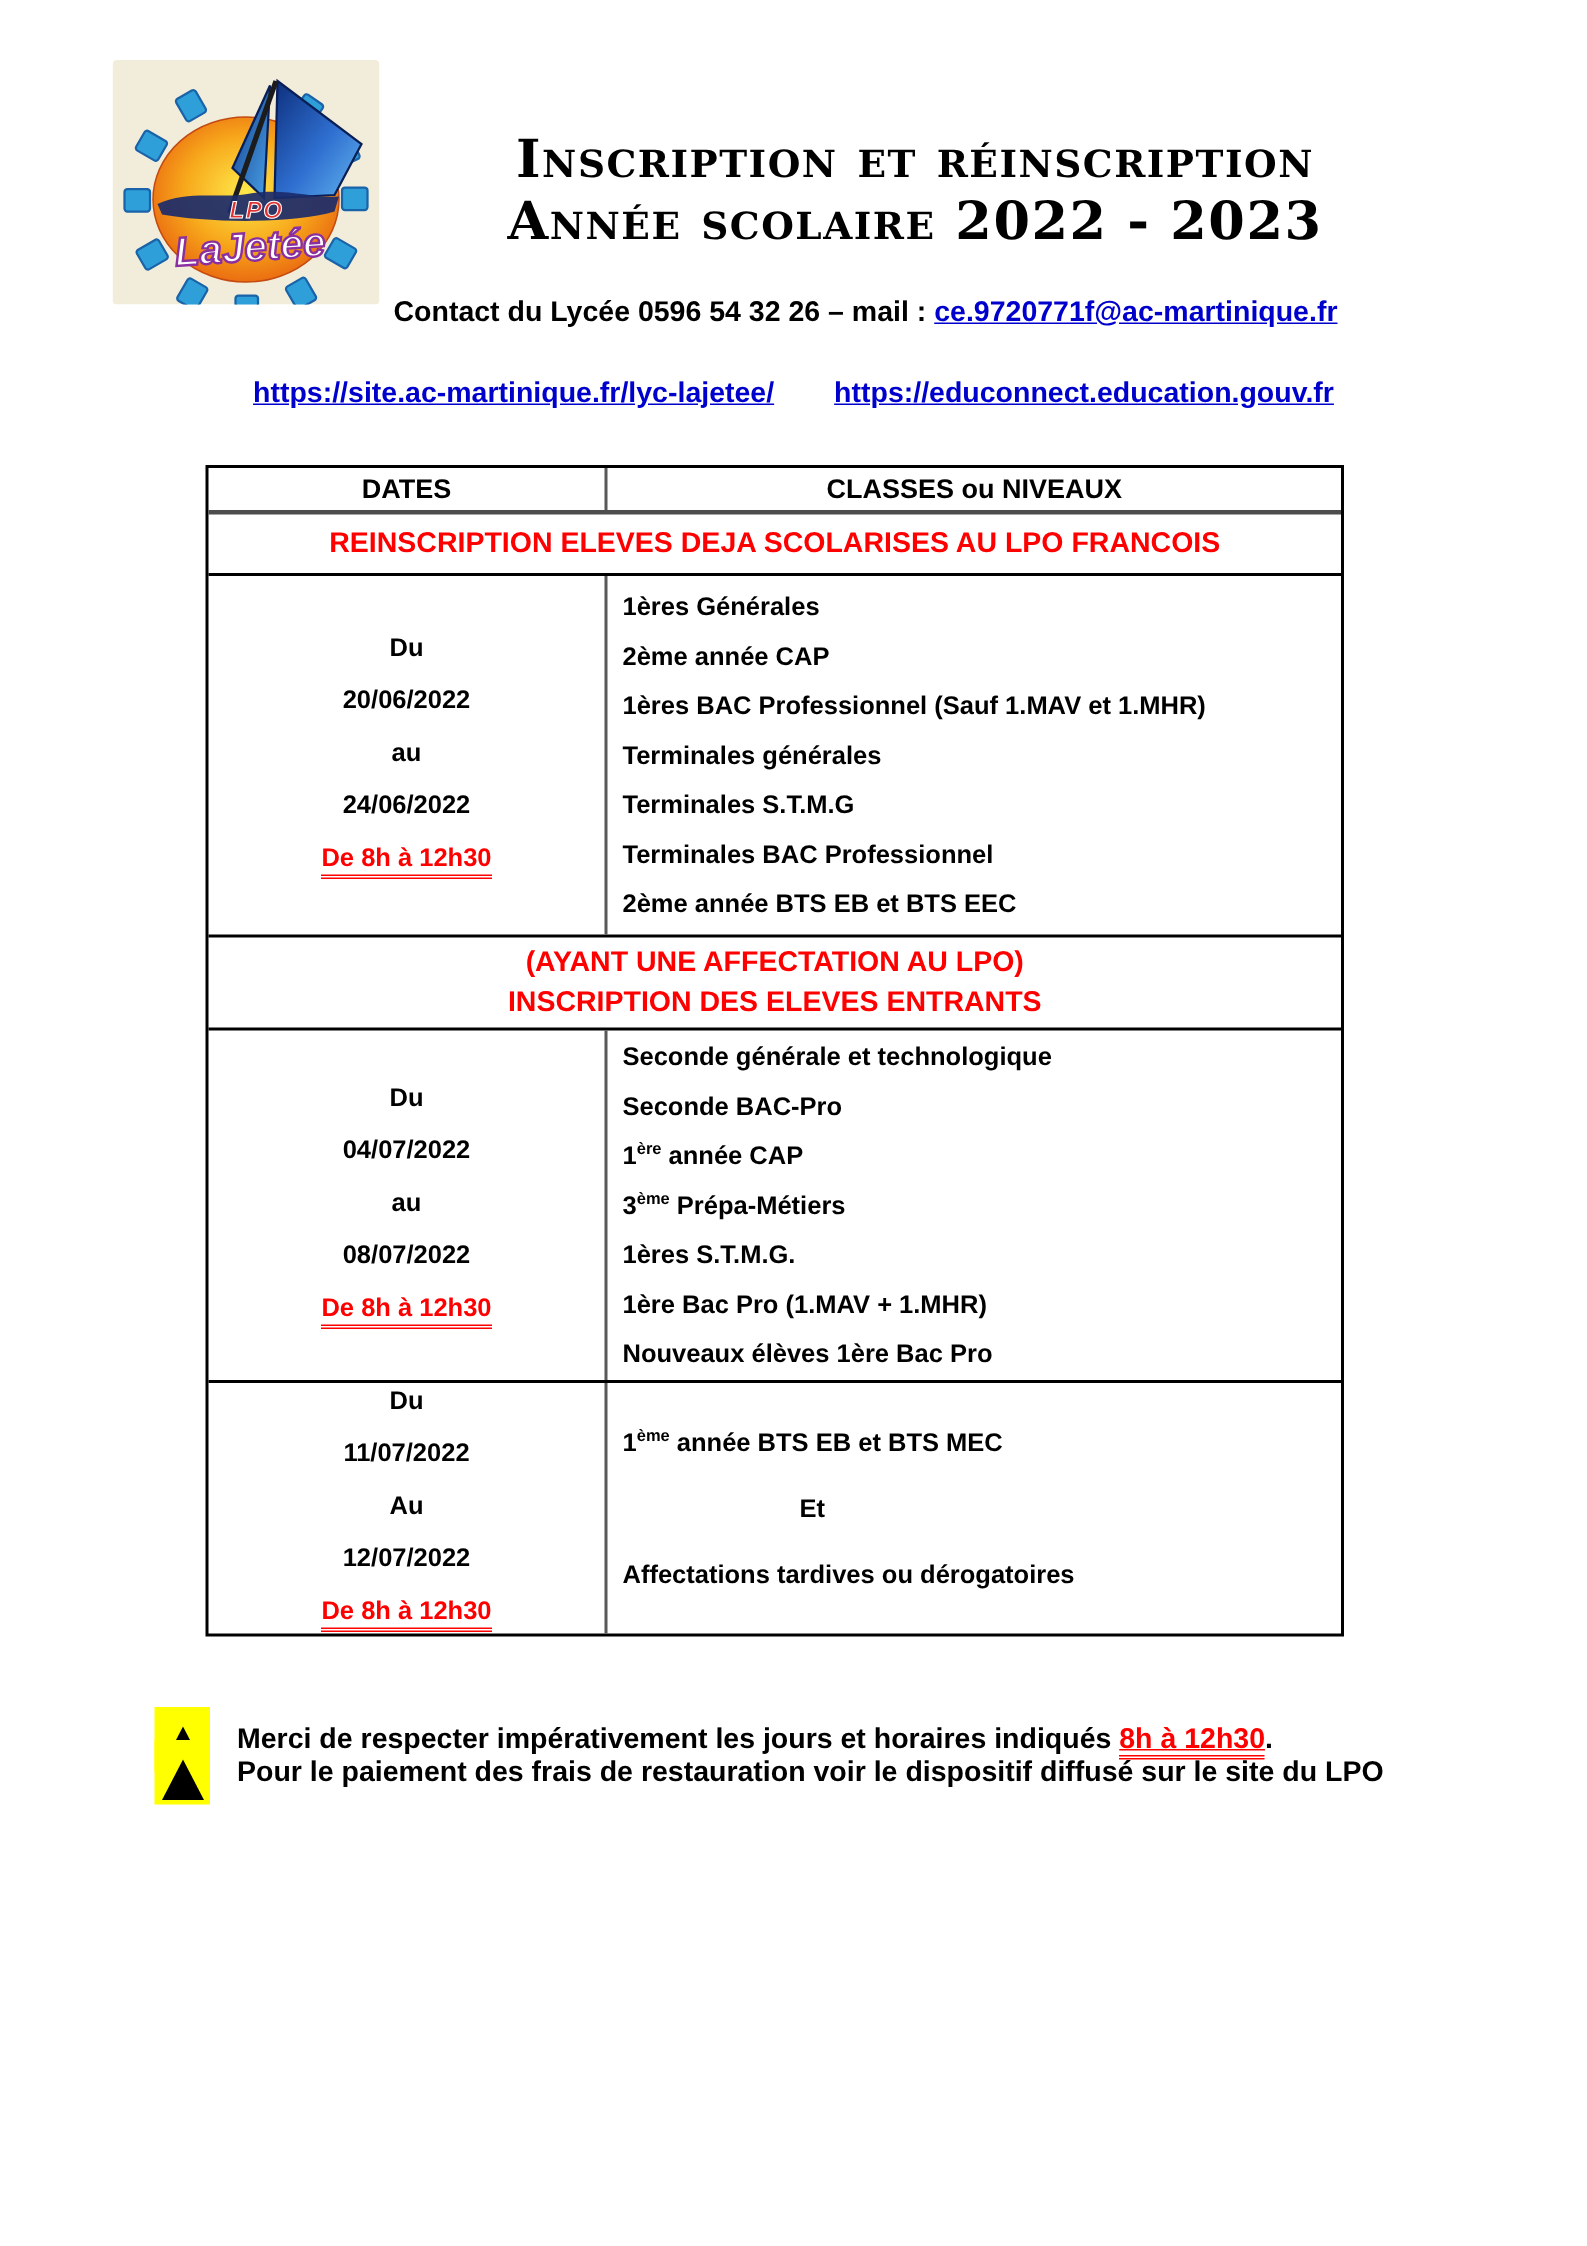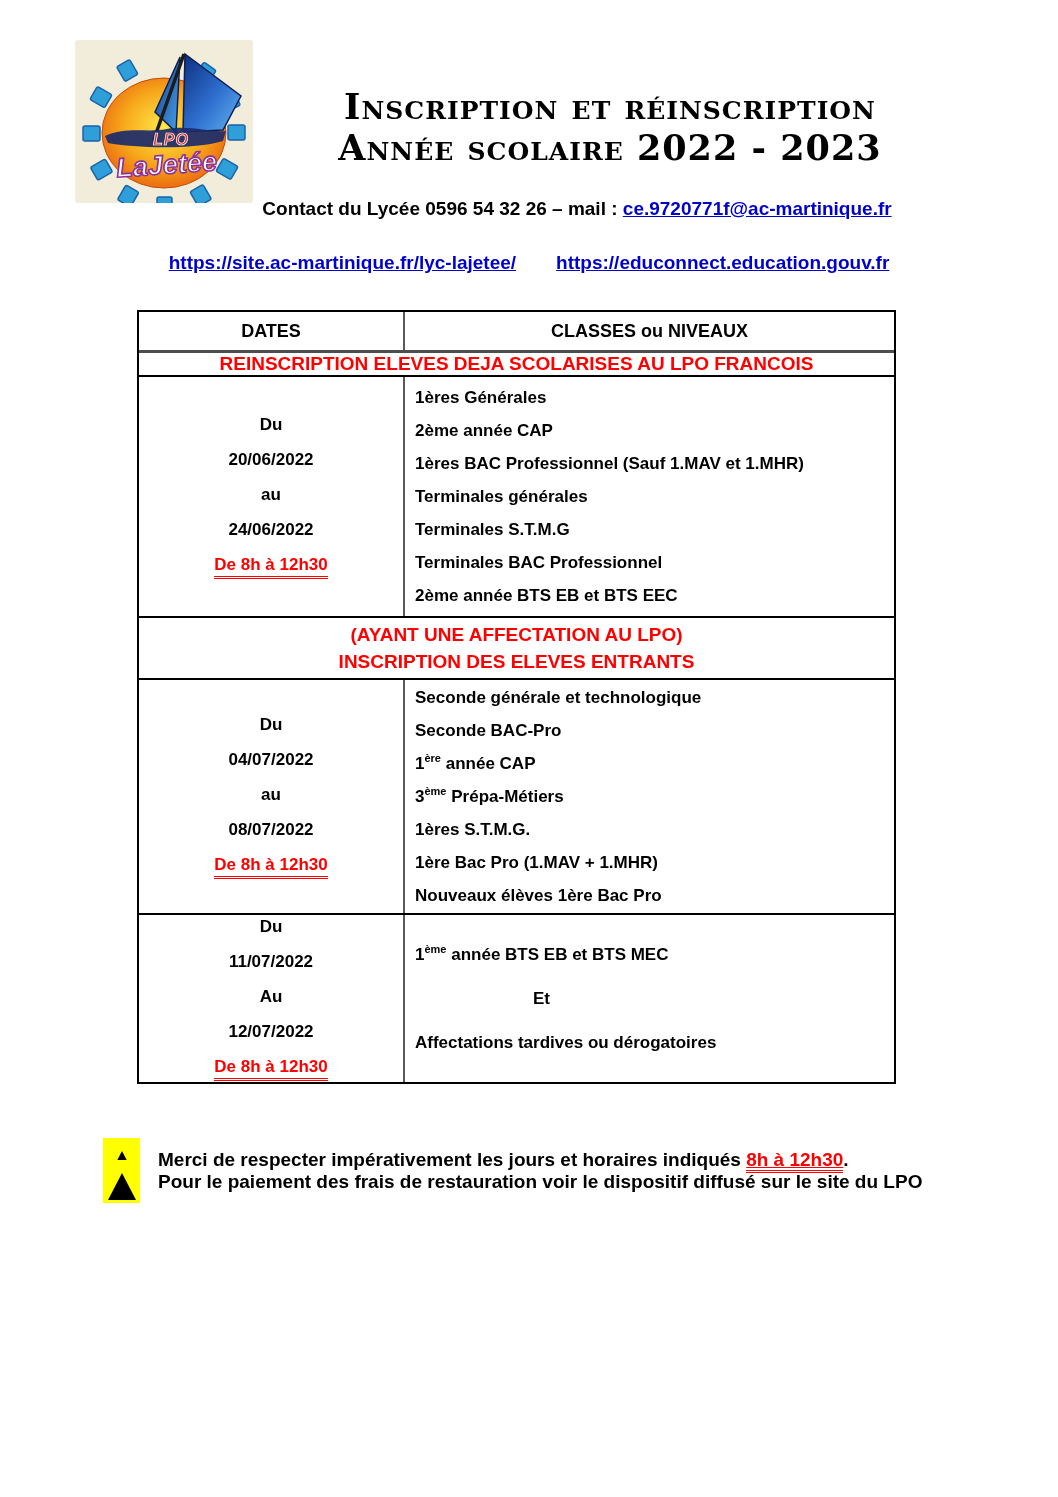--- a/index.html
+++ b/index.html
@@ -22,27 +22,27 @@
   .links-line {
     position:absolute; left:0; top:252px; width:1058px;
     display:flex; justify-content:center; gap:40px; font-size:19px; font-weight:bold;
   }
 
   
   .sched-table { position:absolute; left:137px; top:310px; width:759px; border:2px solid #000; background:#fff; }
   .trow { display:flex; width:100%; }
   .trow + .trow { border-top:0; }
   .row-border { border-bottom:2px solid #000; }
-  .thead-row { height:41px; border-bottom:3px solid #4d4d4d;justify-content:center; }
+  .thead-row { height:31px; border-bottom:3px solid #4d4d4d;justify-content:center; }
   .th { display:flex; align-items:center; justify-content:center; font-weight:bold; font-size:18px; }
   .c1 { width:266px; flex:none; border-right:2px solid #595959; }
   .c2 { flex:1; }
   .section-row { display:flex; flex-direction:column; align-items:center; justify-content:center;
     color:#ff0000; font-weight:bold; font-size:19px; text-align:center; }
-  .section-1 { height:24px;text-align:center; }
+  .section-1 { height:41px;text-align:center; }
   .section-2 { height:62px; line-height:27px; }
   .dates-cell { display:flex; flex-direction:column; align-items:center; justify-content:center;
     gap:15px; font-weight:bold; font-size:17px; }
   .time-red { color:#ff0000; border-bottom:3px double #ff0000; padding-bottom:1px; }
   .classes-cell { display:flex; flex-direction:column; justify-content:center; gap:13px;
     padding-left:10px; font-weight:bold; font-size:17px; }
   .classes-cell sup { font-size:11px; line-height:0; }
   .row-a { height:241px; }
   .row-b { height:235px; }
   .row-c { height:167px; }

